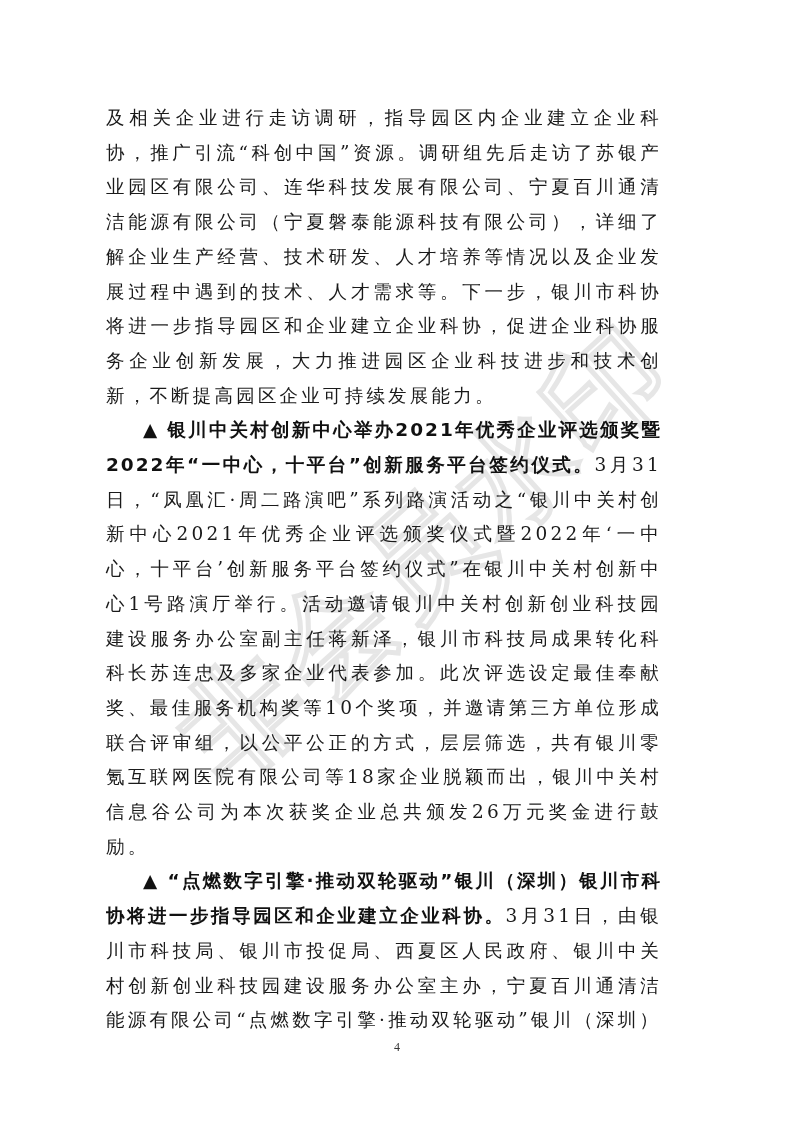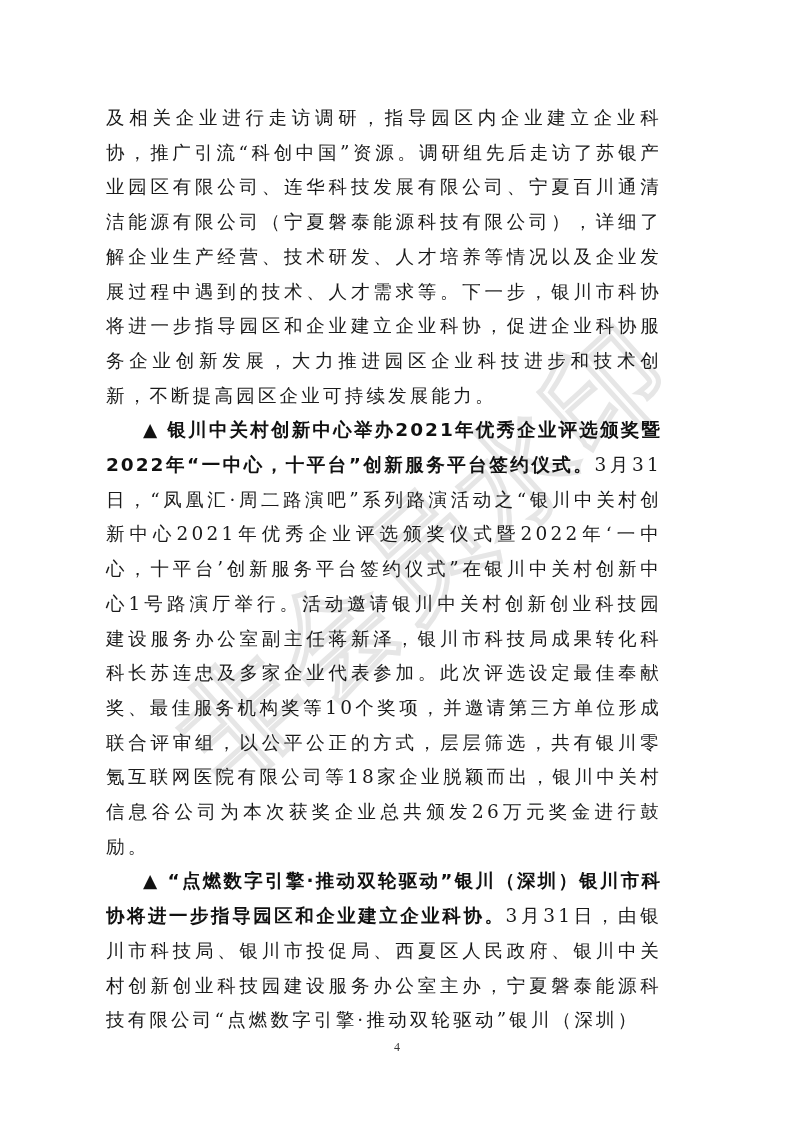--- a/index.html
+++ b/index.html
@@ -92,20 +92,20 @@
 
     <p class="para">
       <span>及相关企业进行走访调研，指导园区内企业建立企业科协，推广引流“科创中国”资源。调研组先后走访了苏银产业园区有限公司、连华科技发展有限公司、宁夏百川通清洁能源有限公司（宁夏磐泰能源科技有限公司），详细了解企业生产经营、技术研发、人才培养等情况以及企业发展过程中遇到的技术、人才需求等。下一步，银川市科协将进一步指导园区和企业建立企业科协，促进企业科协服务企业创新发展，大力推进园区企业科技进步和技术创新，不断提高园区企业可持续发展能力。</span>
     </p>
 
     <p class="para indent">
       <span class="lead"><span class="triangle">▲</span><span>银川中关村创新中心举办2021年优秀企业评选颁奖暨2022年“一中心，十平台”创新服务平台签约仪式。</span></span><span>3月31日，“凤凰汇·周二路演吧”系列路演活动之“银川中关村创新中心2021年优秀企业评选颁奖仪式暨2022年‘一中心，十平台’创新服务平台签约仪式”在银川中关村创新中心1号路演厅举行。活动邀请银川中关村创新创业科技园建设服务办公室副主任蒋新泽，银川市科技局成果转化科科长苏连忠及多家企业代表参加。此次评选设定最佳奉献奖、最佳服务机构奖等10个奖项，并邀请第三方单位形成联合评审组，以公平公正的方式，层层筛选，共有银川零氪互联网医院有限公司等18家企业脱颖而出，银川中关村信息谷公司为本次获奖企业总共颁发26万元奖金进行鼓励。</span>
     </p>
 
     <p class="para indent">
-      <span class="lead"><span class="triangle">▲</span><span>“点燃数字引擎·推动双轮驱动”银川（深圳）银川市科协将进一步指导园区和企业建立企业科协。</span></span><span>3月31日，由银川市科技局、银川市投促局、西夏区人民政府、银川中关村创新创业科技园建设服务办公室主办，宁夏磐泰能源科技有限公司“点燃数字引擎·推动双轮驱动”银川（深圳）</span>
+      <span class="lead"><span class="triangle">▲</span><span>“点燃数字引擎·推动双轮驱动”银川（深圳）银川市科协将进一步指导园区和企业建立企业科协。</span></span><span>3月31日，由银川市科技局、银川市投促局、西夏区人民政府、银川中关村创新创业科技园建设服务办公室主办，宁夏百川通清洁能源有限公司“点燃数字引擎·推动双轮驱动”银川（深圳）</span>
     </p>
 
   </div>
 
   <div class="page-number">4</div>
 
 </div>
 
 </body></html>

